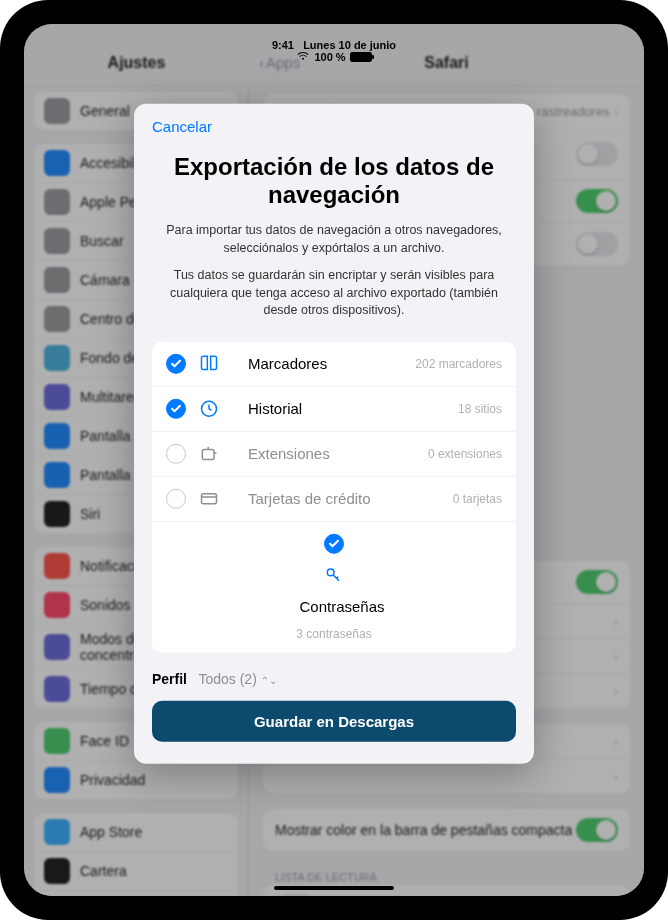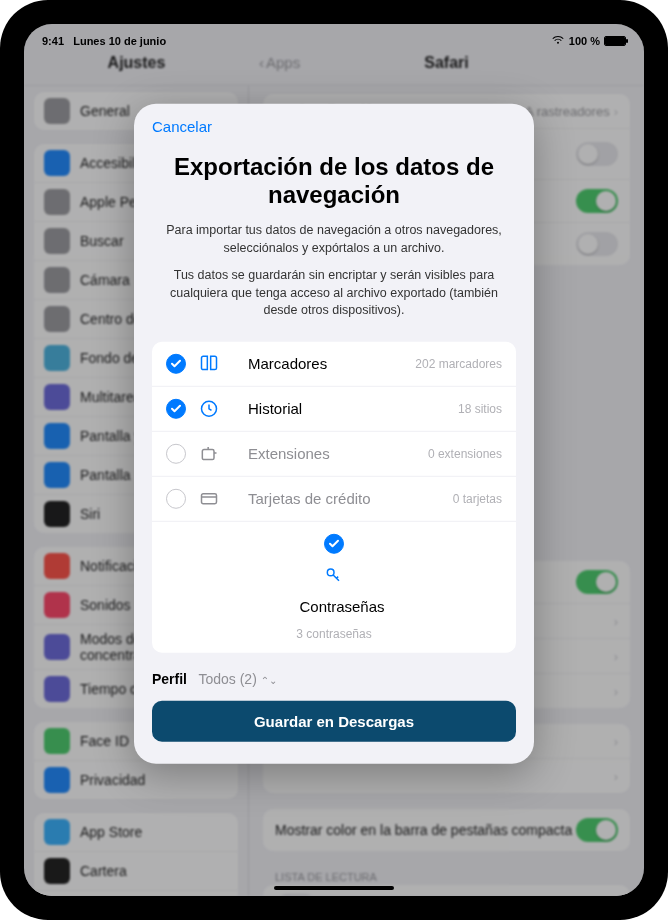--- a/index.html
+++ b/index.html
@@ -12,26 +12,27 @@
     position: relative;
   }
   .screen {
     width: 100%; height: 100%;
     background: #efeff4;
     border-radius: 28px;
     overflow: hidden;
     position: relative;
   }
   .statusbar {
-    position: absolute; top: 4px; left: 0; right: 0;
+    position: absolute; top: 14px; left: 0; right: 0;
     height: 22px;
-    display: flex; align-items: center; justify-content: space-between;
+    display: flex; align-items: center; justify-content: center;
     padding: 4px 18px 0 18px;
     font-size: 11px; font-weight: 600; color: #000;
     z-index: 5;
+    flex-direction: column;
   }
   .statusbar .right { display: flex; align-items: center; gap: 4px; }
   .battery-icon { width: 22px; height: 10px; border: 1px solid #000; border-radius: 2px; position: relative; }
   .battery-icon::after { content:""; position:absolute; right:-3px; top:2px; width:2px; height:4px; background:#000; border-radius:1px;}
   .battery-icon span { display:block; width:100%; height:100%; background:#000; border-radius:1px;}
   .wifi-icon svg { width: 14px; height: 10px; }
 
   .bg {
     position: absolute; inset: 0;
     filter: blur(1px);
@@ -95,21 +96,21 @@
     position: absolute; inset: 0;
     background: rgba(0,0,0,0.30);
     z-index: 8;
   }
   .modal {
     position: absolute;
     left: 50%; top: 50%;
     transform: translate(-50%, -54%);
     width: 400px;
     background: #f2f2f7;
-    border-radius: 22px;
+    border-radius: 12px;
     z-index: 10;
     padding: 14px 18px 22px 18px;
     box-shadow: 0 10px 40px rgba(0,0,0,0.3);
   }
   .modal-cancel { color: #007aff; font-size: 15px; }
   .modal-title { text-align: center; font-size: 24px; font-weight: 700; line-height: 1.15; margin-top: 18px; padding: 0 10px; }
   .modal-desc { text-align: center; font-size: 12.5px; color:#333; margin-top: 14px; padding: 0 14px; line-height:1.4; }
   .modal-desc + .modal-desc { margin-top: 10px; }
 
   .export-list { background:#fff; border-radius:10px; margin-top: 22px; overflow:hidden; }

